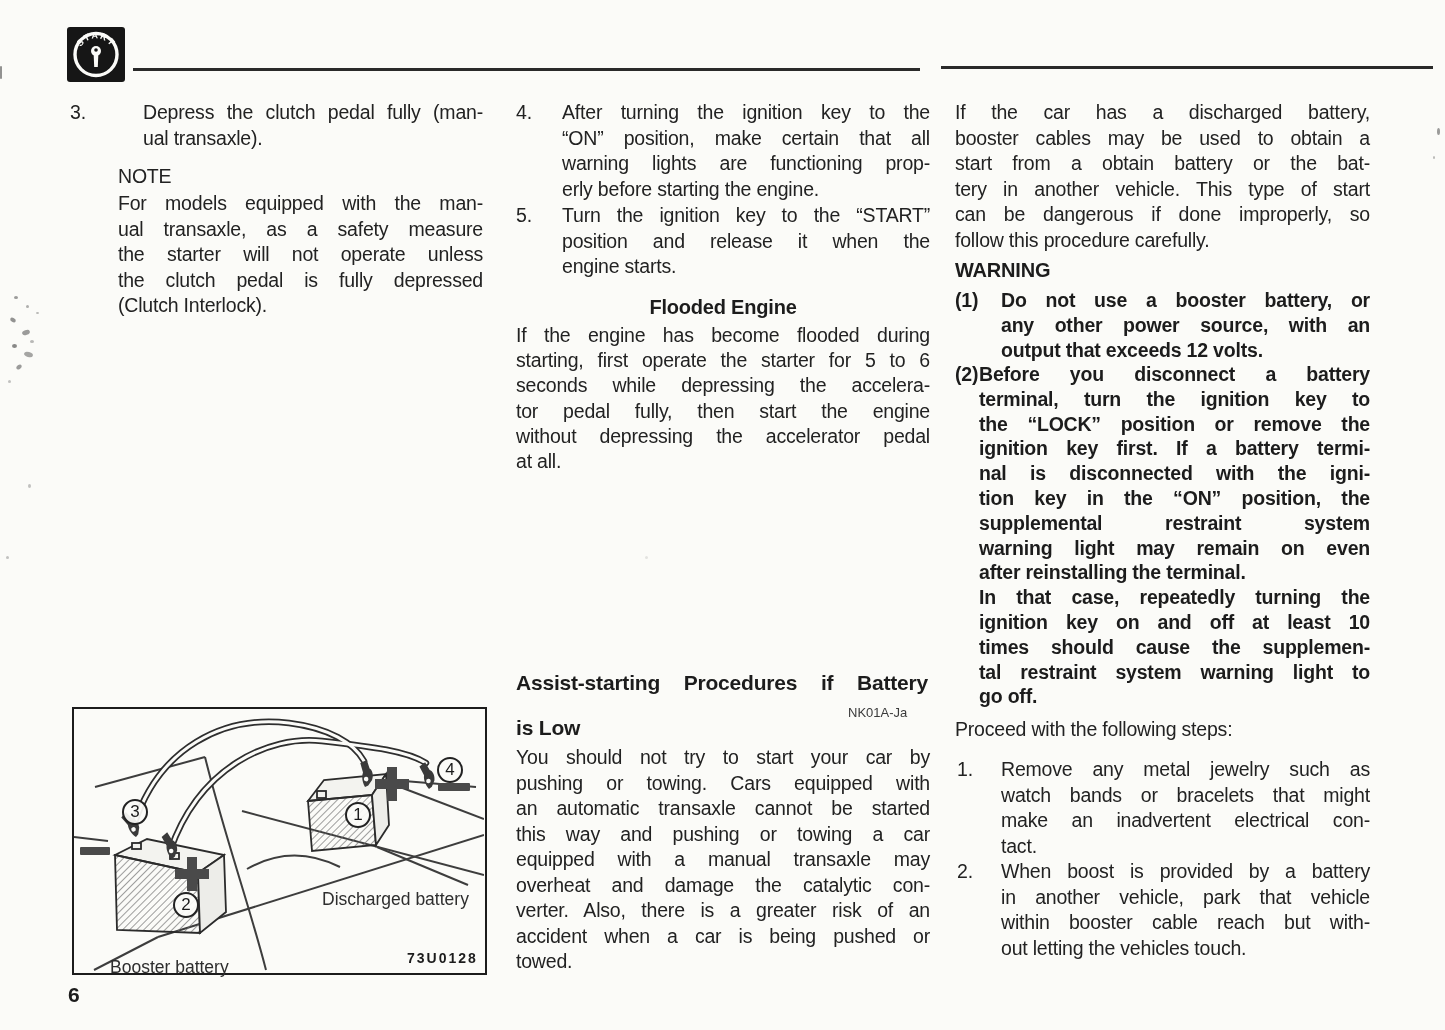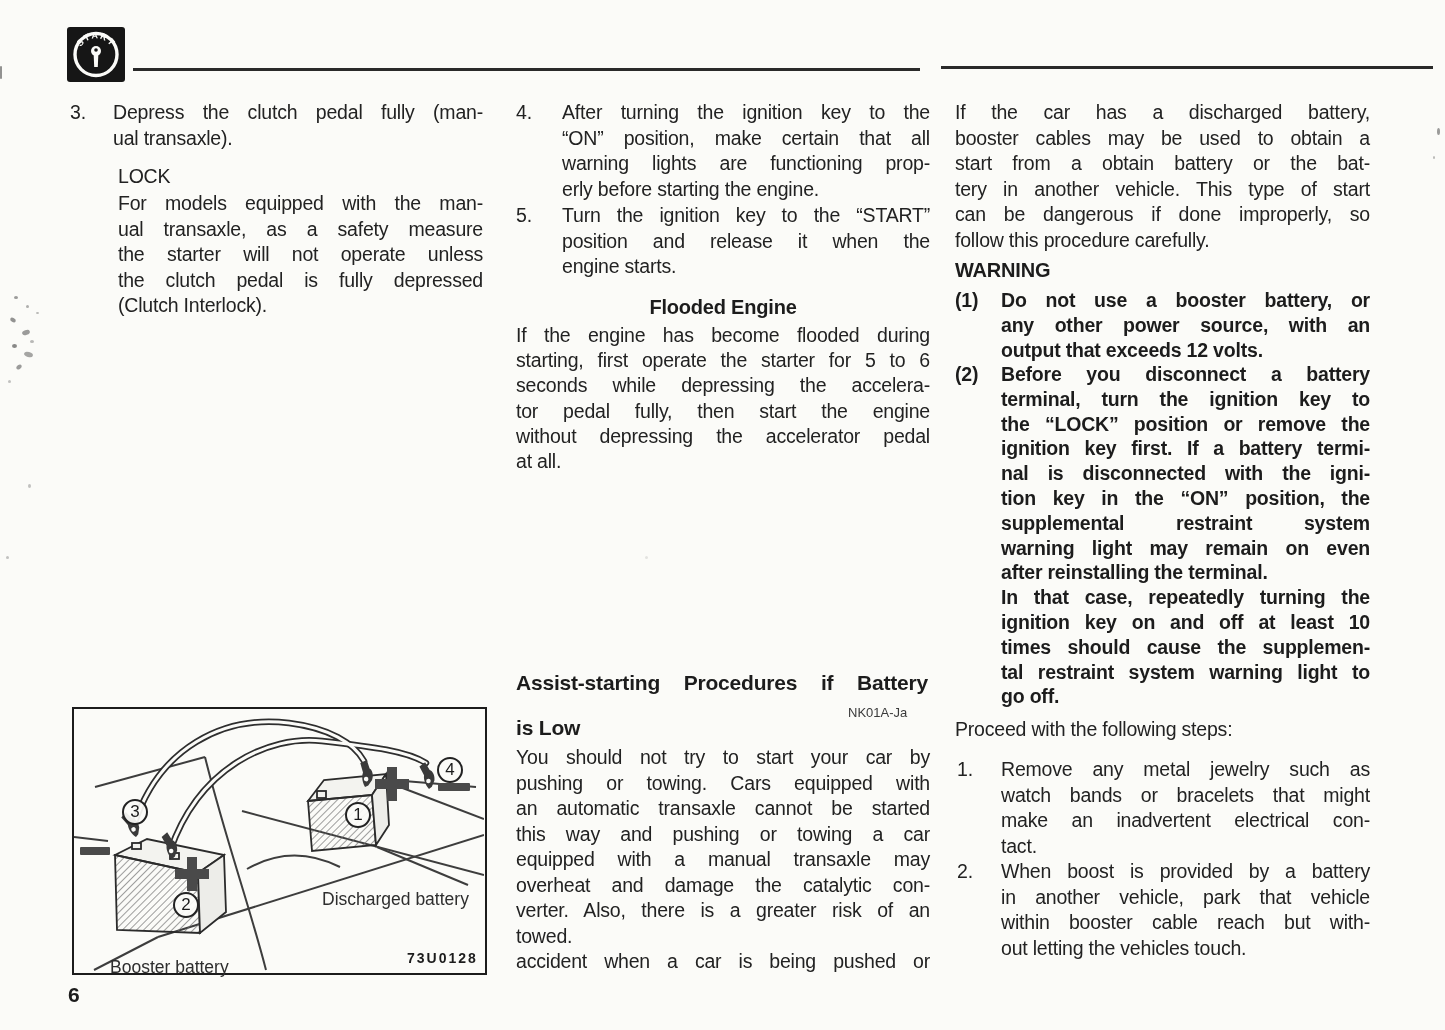--- a/index.html
+++ b/index.html
@@ -61,26 +61,26 @@
       <circle cx="29" cy="24" r="5" fill="#fbfbf8"></circle>
       <circle cx="29" cy="23" r="1.8" fill="#161616"></circle>
       <path d="M 26.6,26 L 31.4,26 L 30.8,40 L 27.2,40 Z" fill="#fbfbf8"></path>
     </svg>
   </div>
   <div class="rule" style="left:133px;top:68px;width:787px;"></div>
   <div class="rule" style="left:941px;top:66px;width:492px;"></div>
 
   <div class="hitem" style="left:70px;top:100px;width:413px;--lh:25.5px">
     <span class="hnum">3.</span>
-    <div class="htext" style="margin-left:43px">
+    <div class="htext" style="margin-left:73px">
         <div class="tline">Depress the clutch pedal fully (man-</div>
         <div class="tline tlast">ual transaxle).</div>
       </div>
   </div>
-  <div class="tblock" style="left:118px;top:164px;width:365px;--lh:25.5px">LOCK</div>
+  <div class="tblock" style="left:118px;top:164px;width:365px;--lh:25.5px">NOTE</div>
   <div class="tblock" style="left:118px;top:191px;width:365px;--lh:25.5px">
       <div class="tline">For models equipped with the man-</div>
       <div class="tline">ual transaxle, as a safety measure</div>
       <div class="tline">the starter will not operate unless</div>
       <div class="tline">the clutch pedal is fully depressed</div>
       <div class="tline tlast">(Clutch Interlock).</div>
     </div>
 
   <div class="hitem" style="left:516px;top:100px;width:414px;--lh:25.5px">
     <span class="hnum">4.</span>
@@ -114,22 +114,22 @@
   <div class="heading" style="left:516px;top:716px;font-size:21px;">is Low</div>
   <div class="code-small" style="left:848px;top:705px;">NK01A-Ja</div>
   <div class="tblock" style="left:516px;top:745px;width:414px;--lh:25.5px">
       <div class="tline">You should not try to start your car by</div>
       <div class="tline">pushing or towing. Cars equipped with</div>
       <div class="tline">an automatic transaxle cannot be started</div>
       <div class="tline">this way and pushing or towing a car</div>
       <div class="tline">equipped with a manual transaxle may</div>
       <div class="tline">overheat and damage the catalytic con-</div>
       <div class="tline">verter. Also, there is a greater risk of an</div>
+      <div class="tline">accident when a car is being pushed or</div>
       <div class="tline tlast">towed.</div>
-      <div class="tline">accident when a car is being pushed or</div>
     </div>
 
   <div class="tblock" style="left:955px;top:100px;width:415px;--lh:25.5px">
       <div class="tline">If the car has a discharged battery,</div>
       <div class="tline">booster cables may be used to obtain a</div>
       <div class="tline">start from a obtain battery or the bat-</div>
       <div class="tline">tery in another vehicle. This type of start</div>
       <div class="tline">can be dangerous if done improperly, so</div>
       <div class="tline tlast">follow this procedure carefully.</div>
     </div>
@@ -138,21 +138,21 @@
   <div class="hitem boldtext" style="left:955px;top:288px;width:415px;--lh:24.8px">
     <span class="hnum">(1)</span>
     <div class="htext" style="margin-left:46px">
         <div class="tline">Do not use a booster battery, or</div>
         <div class="tline">any other power source, with an</div>
         <div class="tline tlast">output that exceeds 12 volts.</div>
       </div>
   </div>
   <div class="hitem boldtext" style="left:955px;top:362px;width:415px;--lh:24.8px">
     <span class="hnum">(2)</span>
-    <div class="htext" style="margin-left:46px">
+    <div class="htext" style="margin-left:24px">
         <div class="tline">Before you disconnect a battery</div>
         <div class="tline">terminal, turn the ignition key to</div>
         <div class="tline">the “LOCK” position or remove the</div>
         <div class="tline">ignition key first. If a battery termi-</div>
         <div class="tline">nal is disconnected with the igni-</div>
         <div class="tline">tion key in the “ON” position, the</div>
         <div class="tline">supplemental restraint system</div>
         <div class="tline">warning light may remain on even</div>
         <div class="tline tlast">after reinstalling the terminal.</div>
         <div class="tline">In that case, repeatedly turning the</div>

